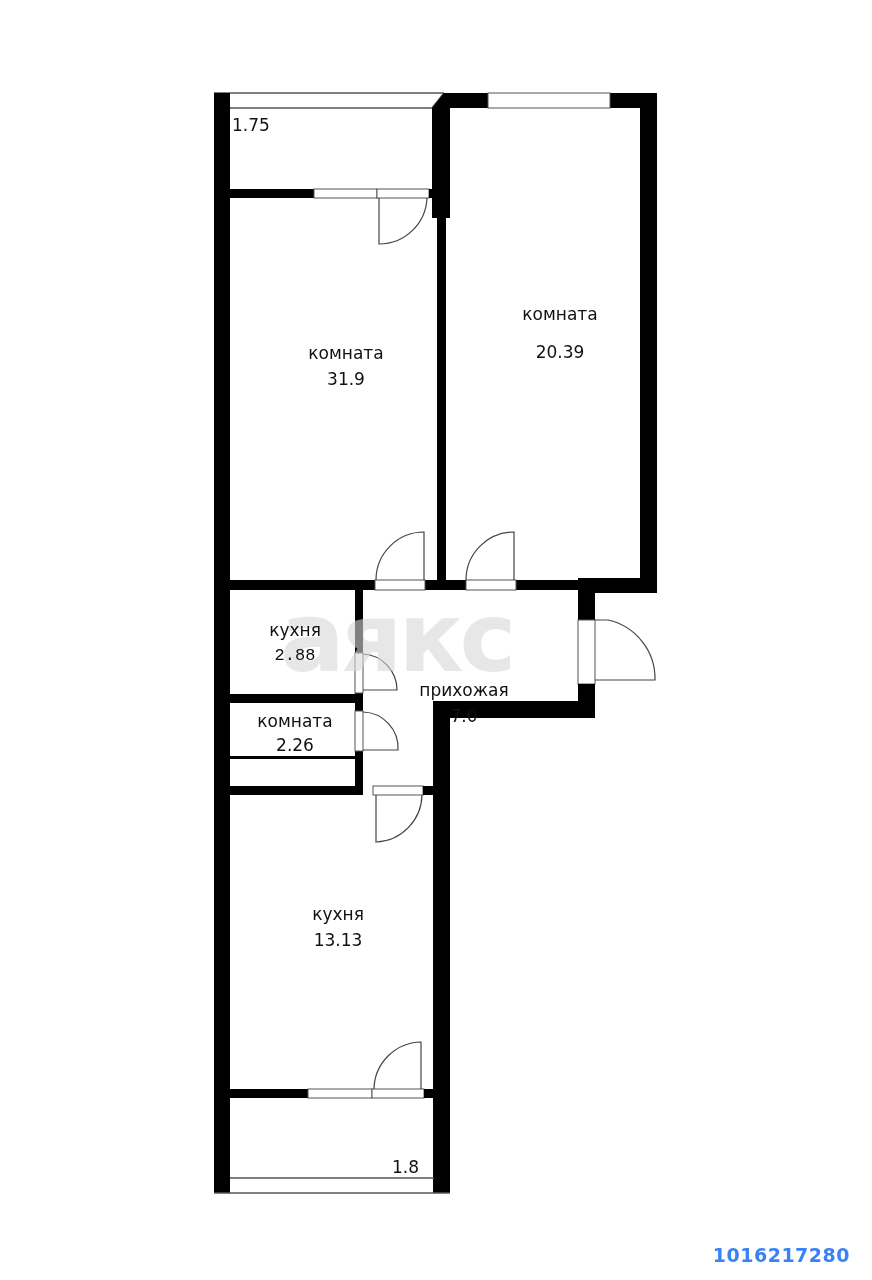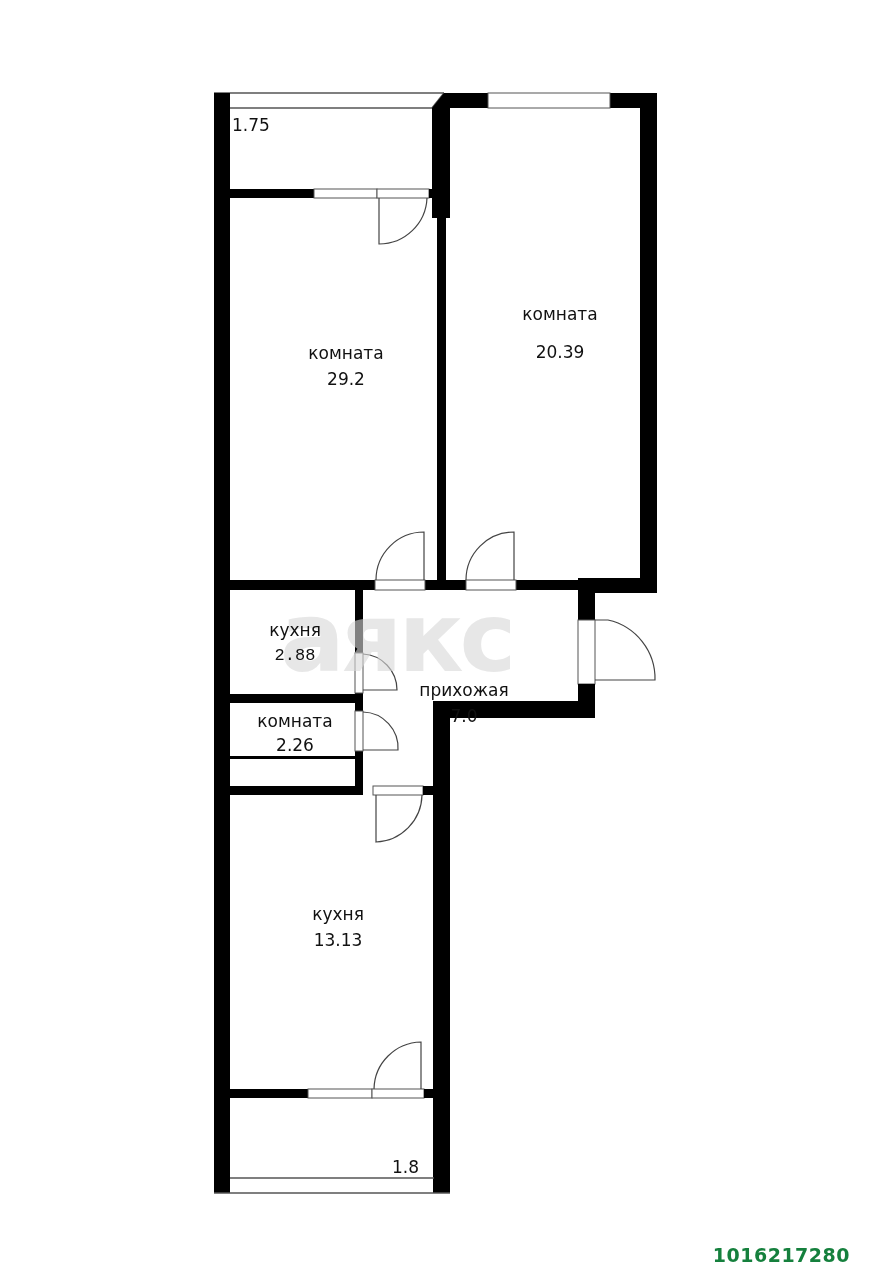--- a/index.html
+++ b/index.html
@@ -1,21 +1,21 @@
 <!DOCTYPE html>
 <html><head>
   <meta charset="utf-8">
   <style>
     html, body { margin: 0; padding: 0; background: #ffffff; }
     body { width: 872px; height: 1280px; position: relative; overflow: hidden; font-family: "DejaVu Sans", sans-serif; }
     #plan { position: absolute; left: 0; top: 0; }
     .label { position: absolute; font-family: "DejaVu Sans", sans-serif; font-size: 17px; color: #111111; text-align: center; line-height: 22px; }
     .label span { display: block; }
     .watermark { position: absolute; left: 280px; top: 588px; font-family: "DejaVu Sans", sans-serif; font-weight: bold; font-size: 96px; color: #d8d8d8; letter-spacing: -4px; line-height: 100px; opacity: 0.6; }
-    .listing-id { position: absolute; right: 22px; top: 1244px; font-family: "DejaVu Sans", sans-serif; font-weight: bold; font-size: 19px; color: #15803d; letter-spacing: 0.5px; }
+    .listing-id { position: absolute; right: 22px; top: 1244px; font-family: "DejaVu Sans", sans-serif; font-weight: bold; font-size: 19px; color: #3b82f6; letter-spacing: 0.5px; }
   </style>
 </head>
 <body>
 
 <svg id="plan" width="872" height="1280" viewBox="0 0 872 1280" xmlns="http://www.w3.org/2000/svg">
 
   <g fill="none" stroke="#555" stroke-width="1.5">
     <line x1="214" y1="93" x2="444" y2="93"></line>
     <line x1="230" y1="108" x2="432" y2="108"></line>
     <line x1="444" y1="93" x2="432" y2="108"></line>
@@ -101,21 +101,21 @@
 </svg>
 
 <div class="watermark">аякс</div>
 
 <div class="label" style="left:232px; top:114px; text-align:right;">
   <span>1.75</span>
 </div>
 
 <div class="label" style="left:286px; top:342px; width:120px;">
   <span>комната</span>
-  <span style="margin-top:4px;">29.2</span>
+  <span style="margin-top:4px;">31.9</span>
 </div>
 
 <div class="label" style="left:500px; top:303px; width:120px;">
   <span>комната</span>
   <span style="margin-top:16px;">20.39</span>
 </div>
 
 <div class="label" style="left:240px; top:619px; width:110px;">
   <span>кухня</span>
   <span style="margin-top:4px;font-family:Liberation Mono, monospace;">2.88</span>

